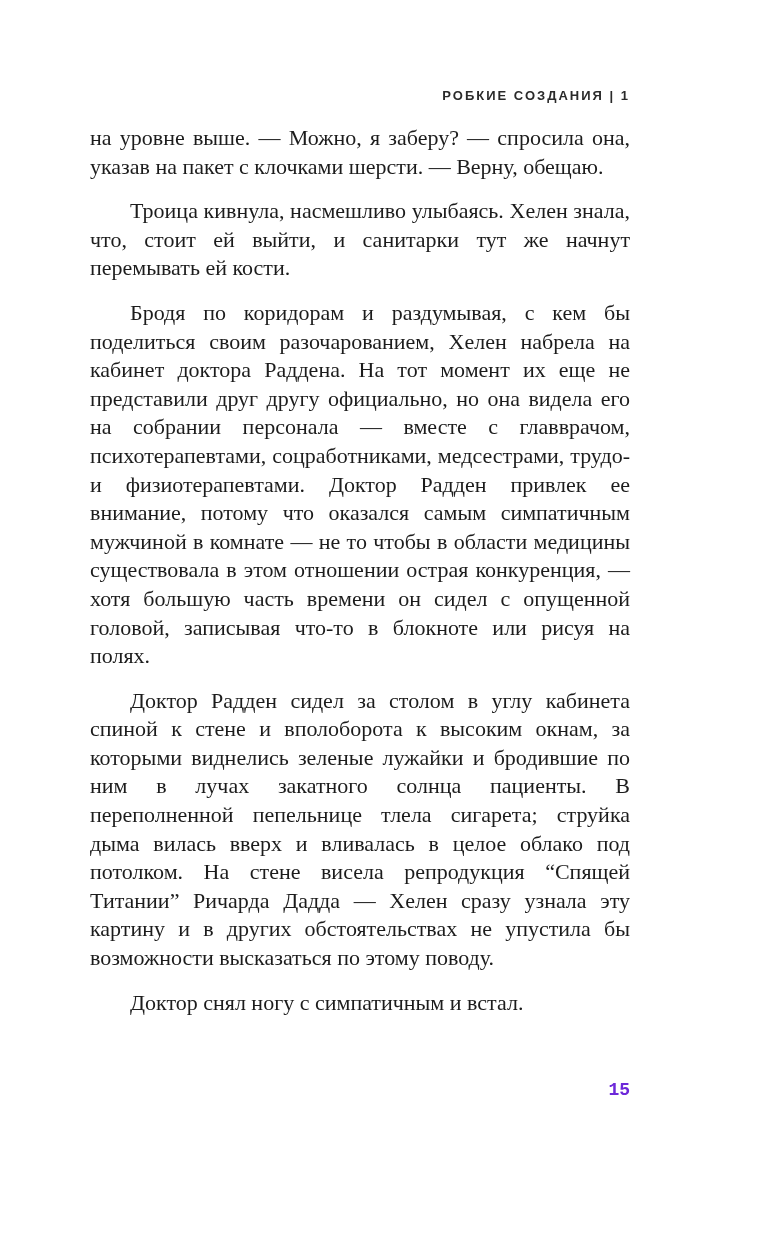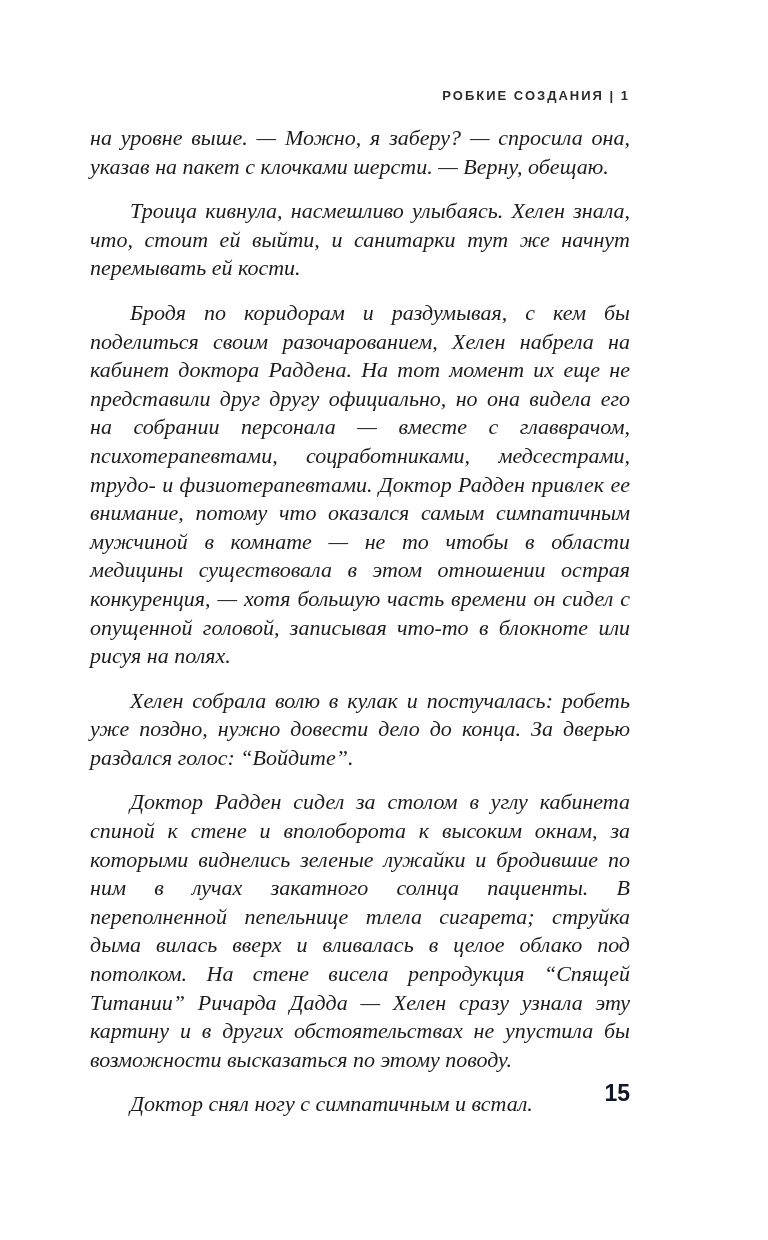--- a/index.html
+++ b/index.html
@@ -36,49 +36,47 @@
     width: 540px;
     font-size: 22px;
     line-height: 28.6px;
     text-align: justify;
     hyphens: auto;
     -webkit-hyphens: auto;
   }
   .body-text p {
     margin: 0;
     padding: 0;
-    font-style: italic;
   }
   .body-text p.indent {
     text-indent: 40px;
     margin-top: 16px;
   }
   .page-number {
     position: absolute;
     top: 1080px;
     left: 90px;
     width: 540px;
     text-align: right;
-    font-family: Liberation Sans, sans-serif;
-    font-size: 23px;
+    font-family: Liberation Mono, monospace;
+    font-size: 18px;
     font-weight: bold;
-    color: #0f172a;
+    color: #6d28d9;
   }
 </style>
 </head>
 <body>
 
 <div class="page">
 
   <div class="running-header">РОБКИЕ СОЗДАНИЯ | 1</div>
 
   <div class="body-text">
       <p class="">на уровне выше. — Можно, я заберу? — спросила она, указав на пакет с клочками шерсти. — Верну, обещаю.</p>
       <p class="indent">Троица кивнула, насмешливо улыбаясь. Хелен знала, что, стоит ей выйти, и санитарки тут же начнут перемывать ей кости.</p>
       <p class="indent">Бродя по коридорам и раздумывая, с кем бы поделиться своим разочарованием, Хелен набрела на кабинет доктора Раддена. На тот момент их еще не представили друг другу официально, но она видела его на собрании персонала — вместе с главврачом, психотерапевтами, соцработниками, медсестрами, трудо- и физиотерапевтами. Доктор Радден привлек ее внимание, потому что оказался самым симпатичным мужчиной в комнате — не то чтобы в области медицины существовала в этом отношении острая конкуренция, — хотя большую часть времени он сидел с опущенной головой, записывая что-то в блокноте или рисуя на полях.</p>
-      <p class="indent">Хелен собрала волю в кулак и постучалась: робеть уже поздно, нужно довести дело до конца. За дверью раздался голос: “Войдите”.</p>
       <p class="indent">Доктор Радден сидел за столом в углу кабинета спиной к стене и вполоборота к высоким окнам, за которыми виднелись зеленые лужайки и бродившие по ним в лучах закатного солнца пациенты. В переполненной пепельнице тлела сигарета; струйка дыма вилась вверх и вливалась в целое облако под потолком. На стене висела репродукция “Спящей Титании” Ричарда Дадда — Хелен сразу узнала эту картину и в других обстоятельствах не упустила бы возможности высказаться по этому поводу.</p>
       <p class="indent">Доктор снял ногу с симпатичным и встал.</p>
     </div>
 
   <div class="page-number">15</div>
 
 </div>
 
 </body></html>

